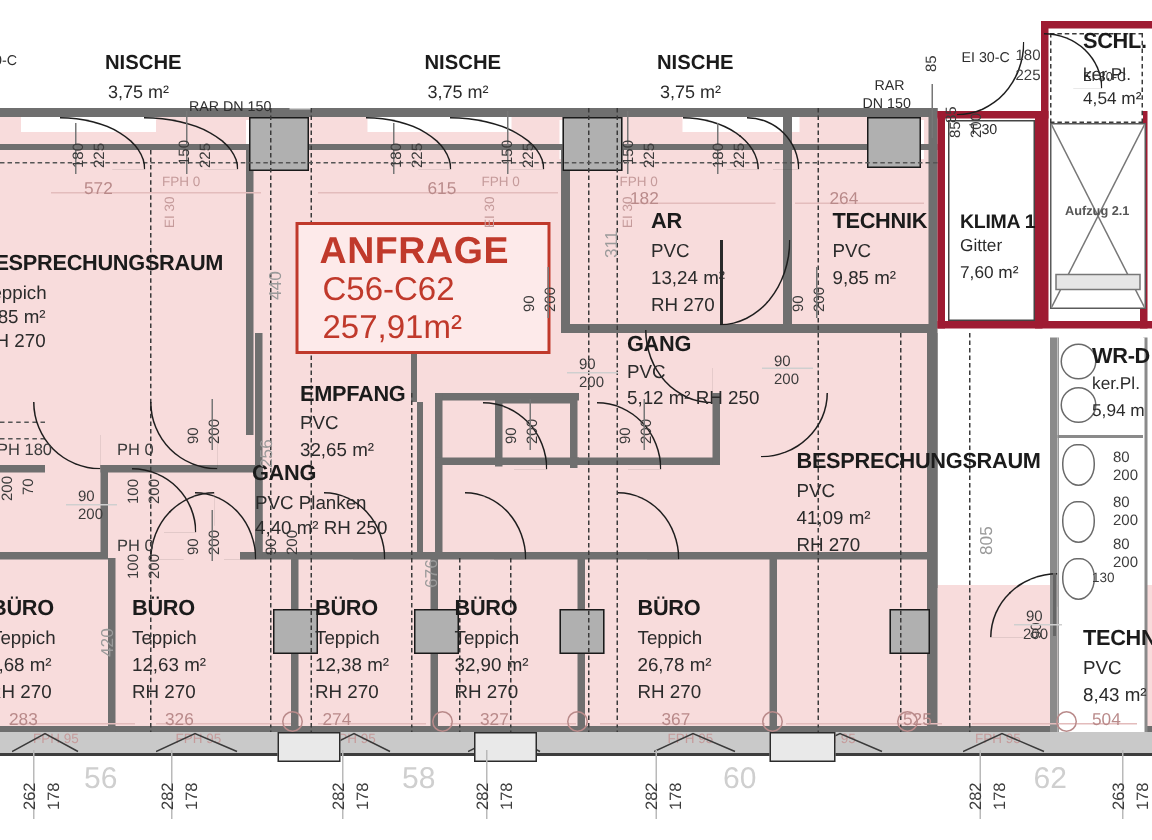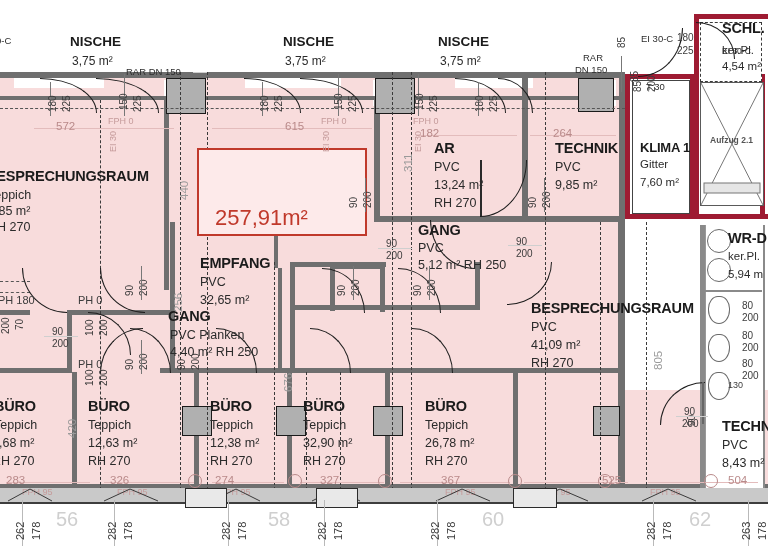--- a/index.html
+++ b/index.html
@@ -279,20 +279,22 @@
   <div class="roomname" style="left:425px;top:398px;">BÜRO</div>
   <div class="roomsub" style="left:425px;top:418px;">Teppich</div>
   <div class="roomsub" style="left:425px;top:436px;">26,78 m²</div>
   <div class="roomsub" style="left:425px;top:454px;">RH 270</div>
 
   <div class="roomname" style="left:722px;top:418px;">TECHN</div>
   <div class="roomsub" style="left:722px;top:438px;">PVC</div>
   <div class="roomsub" style="left:722px;top:456px;">8,43 m²</div>
 
   <div id="anfrage" style="left:197px;top:148px;width:166px;height:84px;">
+    <div class="t1" style="left:14px;top:3px;">ANFRAGE</div>
+    <div class="t2" style="left:16px;top:30px;">C56-C62</div>
     <div class="t3" style="left:16px;top:55px;">257,91m²</div>
   </div>
 
   <div class="tinylbl" style="left:-4px;top:35px;color:#2e2e2e;">0-C</div>
   <div class="tinylbl" style="left:126px;top:66px;">RAR DN 150</div>
   <div class="hline g" style="left:193px;top:72px;width:14px;"></div>
   <div class="tinylbl" style="left:583px;top:52px;">RAR</div>
   <div class="tinylbl" style="left:575px;top:64px;">DN 150</div>
   <div class="tinylbl" style="left:641px;top:33px;">EI 30-C</div>
   <div class="tinylbl" style="left:722px;top:46px;font-size:8.5px;">EI 30-C</div>

